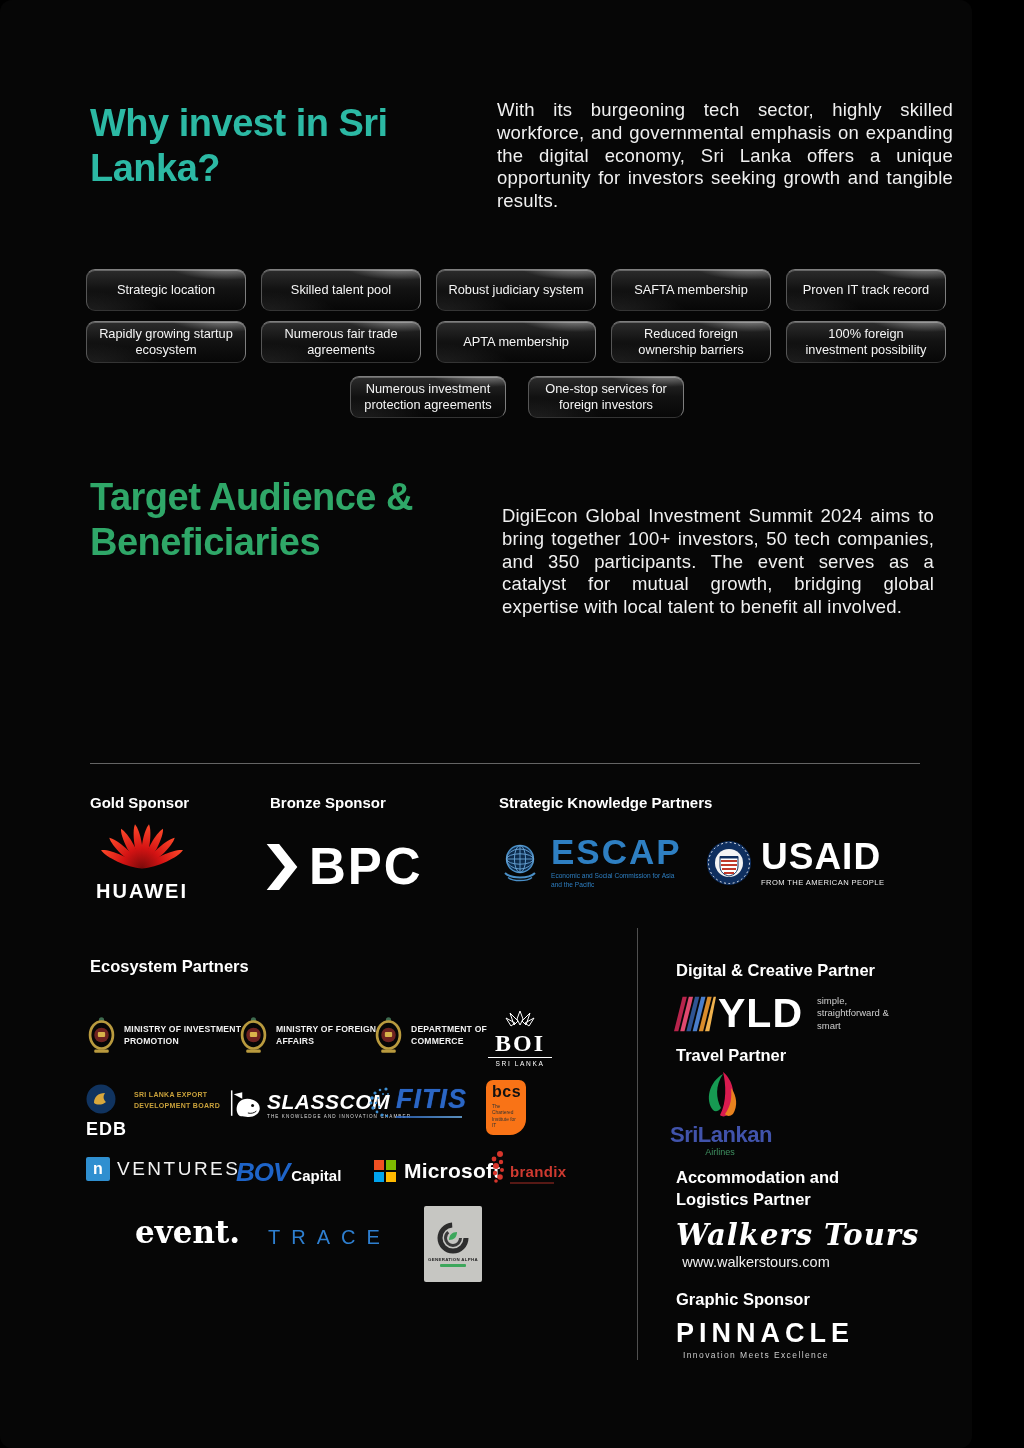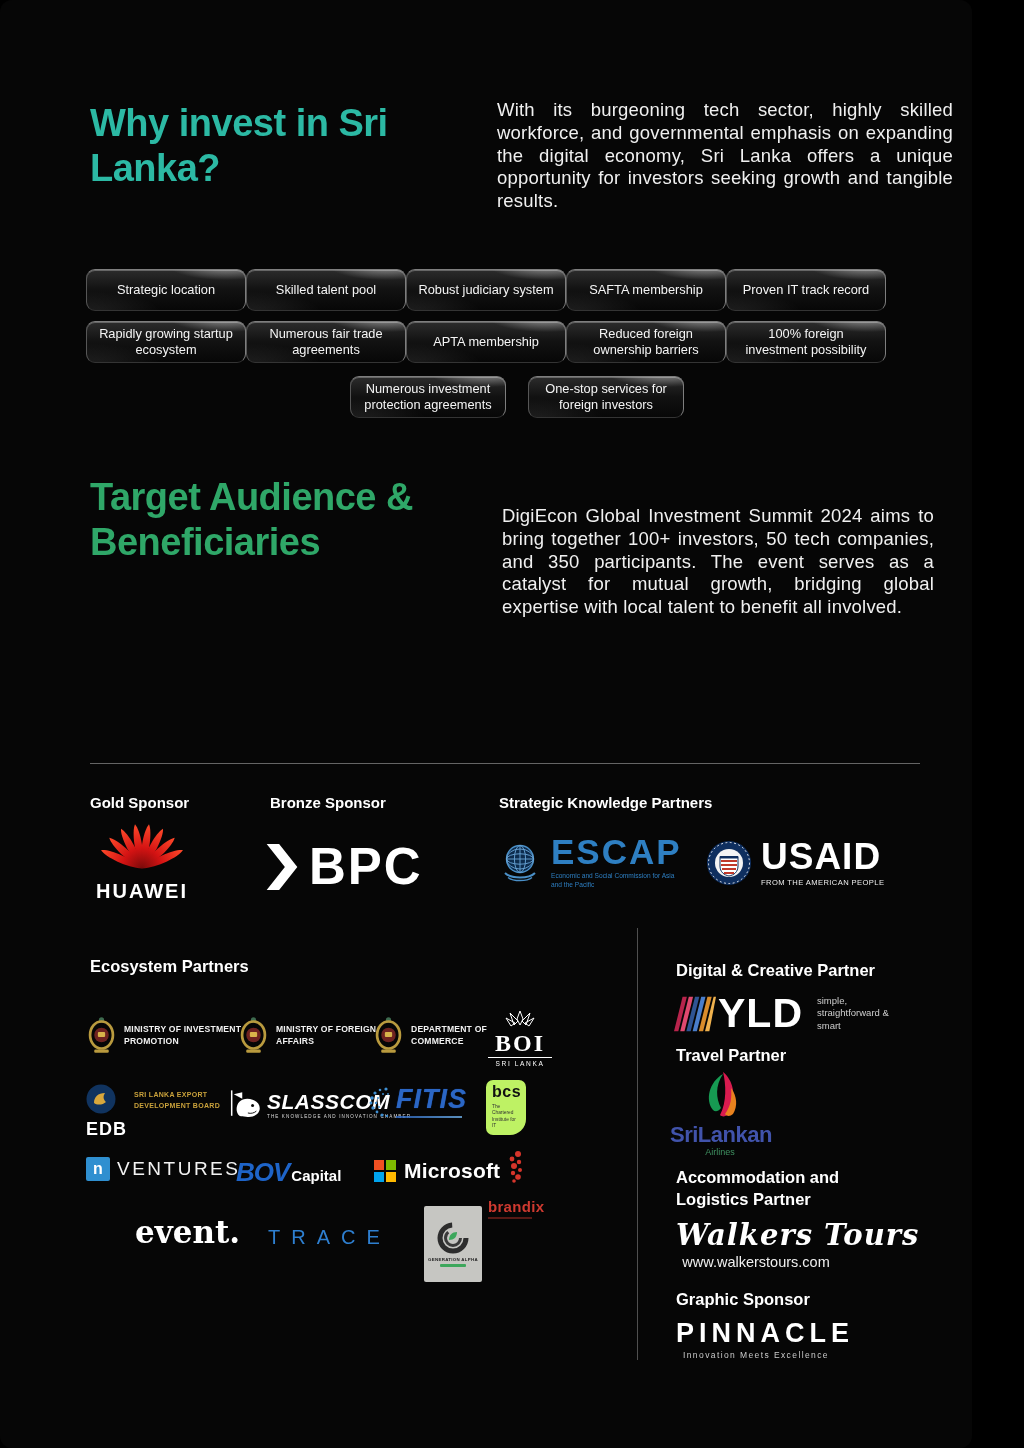--- a/index.html
+++ b/index.html
@@ -7,21 +7,21 @@
         font-family:"Liberation Sans",sans-serif;color:#fff;border-radius:12px;}
   .abs{position:absolute;}
   h1{margin:0;font-weight:700;line-height:1.18;letter-spacing:-0.5px;}
   #why-heading{left:90px;top:101px;width:310px;font-size:38px;color:#2cb9a4;}
   #ta-heading{left:90px;top:475px;width:420px;font-size:38px;color:#2fa768;}
   #sp-heading{left:90px;top:650px;width:300px;font-size:38px;color:#1f9cd9;}
   .para{font-size:18.5px;line-height:1.23;text-align:justify;color:#f0f0f0;letter-spacing:0.2px;}
   #why-para{left:497px;top:99px;width:456px;}
   #ta-para{left:502px;top:477px;width:432px;margin-top:28px;}
   
-  .pill-row{position:absolute;display:flex;}
+  .pill-row{position:absolute;display:flex;gap:15px;}
   #pill-row1{left:86px;top:269px;}
   #pill-row2{left:86px;top:321px;}
   #pill-row3{left:350px;top:376px;gap:22px;}
   .pill{width:160px;height:42px;box-sizing:border-box;display:flex;align-items:center;justify-content:center;
         text-align:center;font-size:12.8px;line-height:1.25;color:#f5f5f5;padding:2px 10px;border-radius:9px;
         background:
           radial-gradient(95px 26px at 88% -6px, rgba(255,255,255,.55), rgba(255,255,255,0) 62%),
           radial-gradient(120px 36px at 2% 108%, rgba(255,255,255,.10), rgba(255,255,255,0) 60%),
           linear-gradient(180deg,#2c2c2c 0%,#121212 48%,#070707 100%);
         border:1px solid #7e7e7e;border-bottom-color:#343434;border-left-color:#565656;
@@ -56,34 +56,34 @@
   #edb{left:86px;top:1084px;display:flex;gap:7px;}
   #edb .edb-right{font-size:7px;font-weight:700;color:#c9a13b;width:104px;line-height:1.6;margin-top:5px;letter-spacing:.3px;}
   #edb .edb-abbr{font-size:18px;font-weight:800;letter-spacing:1px;margin-top:1px;text-align:center;}
   #slasscom{left:230px;top:1090px;display:flex;align-items:center;gap:5px;}
   #slasscom .sl-name{font-size:21px;font-weight:800;font-style:italic;letter-spacing:.5px;line-height:1;}
   #slasscom .sl-tag{font-size:4.6px;letter-spacing:1.1px;color:#ddd;margin-top:2px;}
   #fitis{left:368px;top:1086px;display:flex;align-items:center;gap:4px;}
   #fitis .fi-name{font-size:27px;font-weight:800;font-style:italic;letter-spacing:1px;line-height:1;
                   color:#2b66c4;text-shadow:0 0 1px #1c4e9e;}
   #fitis .fi-bar{width:66px;height:2px;margin-top:3px;background:linear-gradient(90deg,#2b66c4,#6fb0e8);opacity:.8;}
-  #bcs{left:486px;top:1080px;width:40px;background:#bef264;border-radius:7px 7px 16px 7px;color:#111;
+  #bcs{left:486px;top:1080px;width:40px;background:#f97316;border-radius:7px 7px 16px 7px;color:#111;
        padding:4px 0 5px 6px;box-sizing:border-box;}
   #bcs .bcs-name{font-size:16px;font-weight:800;letter-spacing:.5px;line-height:1;}
   #bcs .bcs-tag{font-size:4.8px;color:#333;width:26px;line-height:1.35;margin-top:4px;}
   #nventures{left:86px;top:1157px;display:flex;align-items:center;gap:7px;}
   #nventures .nv-sq{width:24px;height:24px;background:#2f8fd0;display:flex;align-items:center;justify-content:center;
                     font-size:16px;font-weight:800;border-radius:2px;}
   #nventures .nv-name{font-size:19px;font-weight:300;letter-spacing:2.5px;color:#f2f2f2;}
   #bov{left:236px;top:1159px;display:flex;align-items:baseline;}
   #bov .bov-name{font-size:26px;font-weight:900;font-style:italic;color:#1e64c8;letter-spacing:-1px;line-height:1;}
   #bov .bov-suffix{font-size:15px;font-weight:700;color:#fff;margin-left:2px;}
   #microsoft{left:374px;top:1159px;display:flex;align-items:center;gap:8px;}
   #microsoft .ms-name{font-size:21px;font-weight:700;color:#fdfdfd;letter-spacing:.2px;}
-  #brandix{left:488px;top:1150px;display:flex;align-items:center;gap:2px;flex-direction:column;}
+  #brandix{left:488px;top:1150px;display:flex;align-items:center;gap:2px;}
   #brandix .bx-col{margin-top:10px;}
   #brandix .bx-name{font-size:15px;font-weight:700;color:#cf3a30;letter-spacing:.3px;}
   #brandix .bx-bar{width:44px;height:2px;background:#7a221c;opacity:.7;margin-top:2px;}
   #hatch{left:135px;top:1214px;font-family:"DejaVu Serif",serif;font-size:31px;font-weight:700;}
   #trace{left:268px;top:1226px;font-size:20px;font-weight:500;color:#2e7fd0;letter-spacing:11px;}
   #genalpha{left:424px;top:1206px;width:58px;height:76px;background:#c6c6c2;border-radius:2px;
             display:flex;flex-direction:column;align-items:center;justify-content:center;gap:2px;}
   #genalpha .ga-name{font-size:4.4px;font-weight:800;color:#222;letter-spacing:.3px;}
   #genalpha .ga-bar{width:26px;height:2.5px;background:#3da75c;border-radius:1px;}
   

